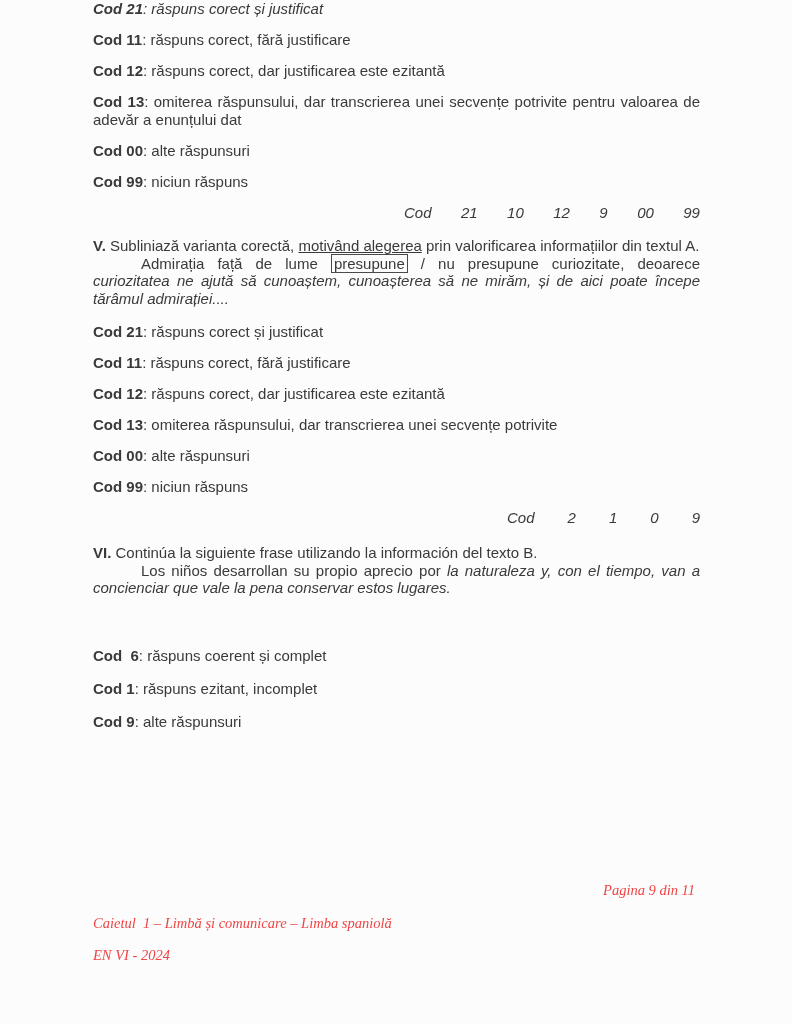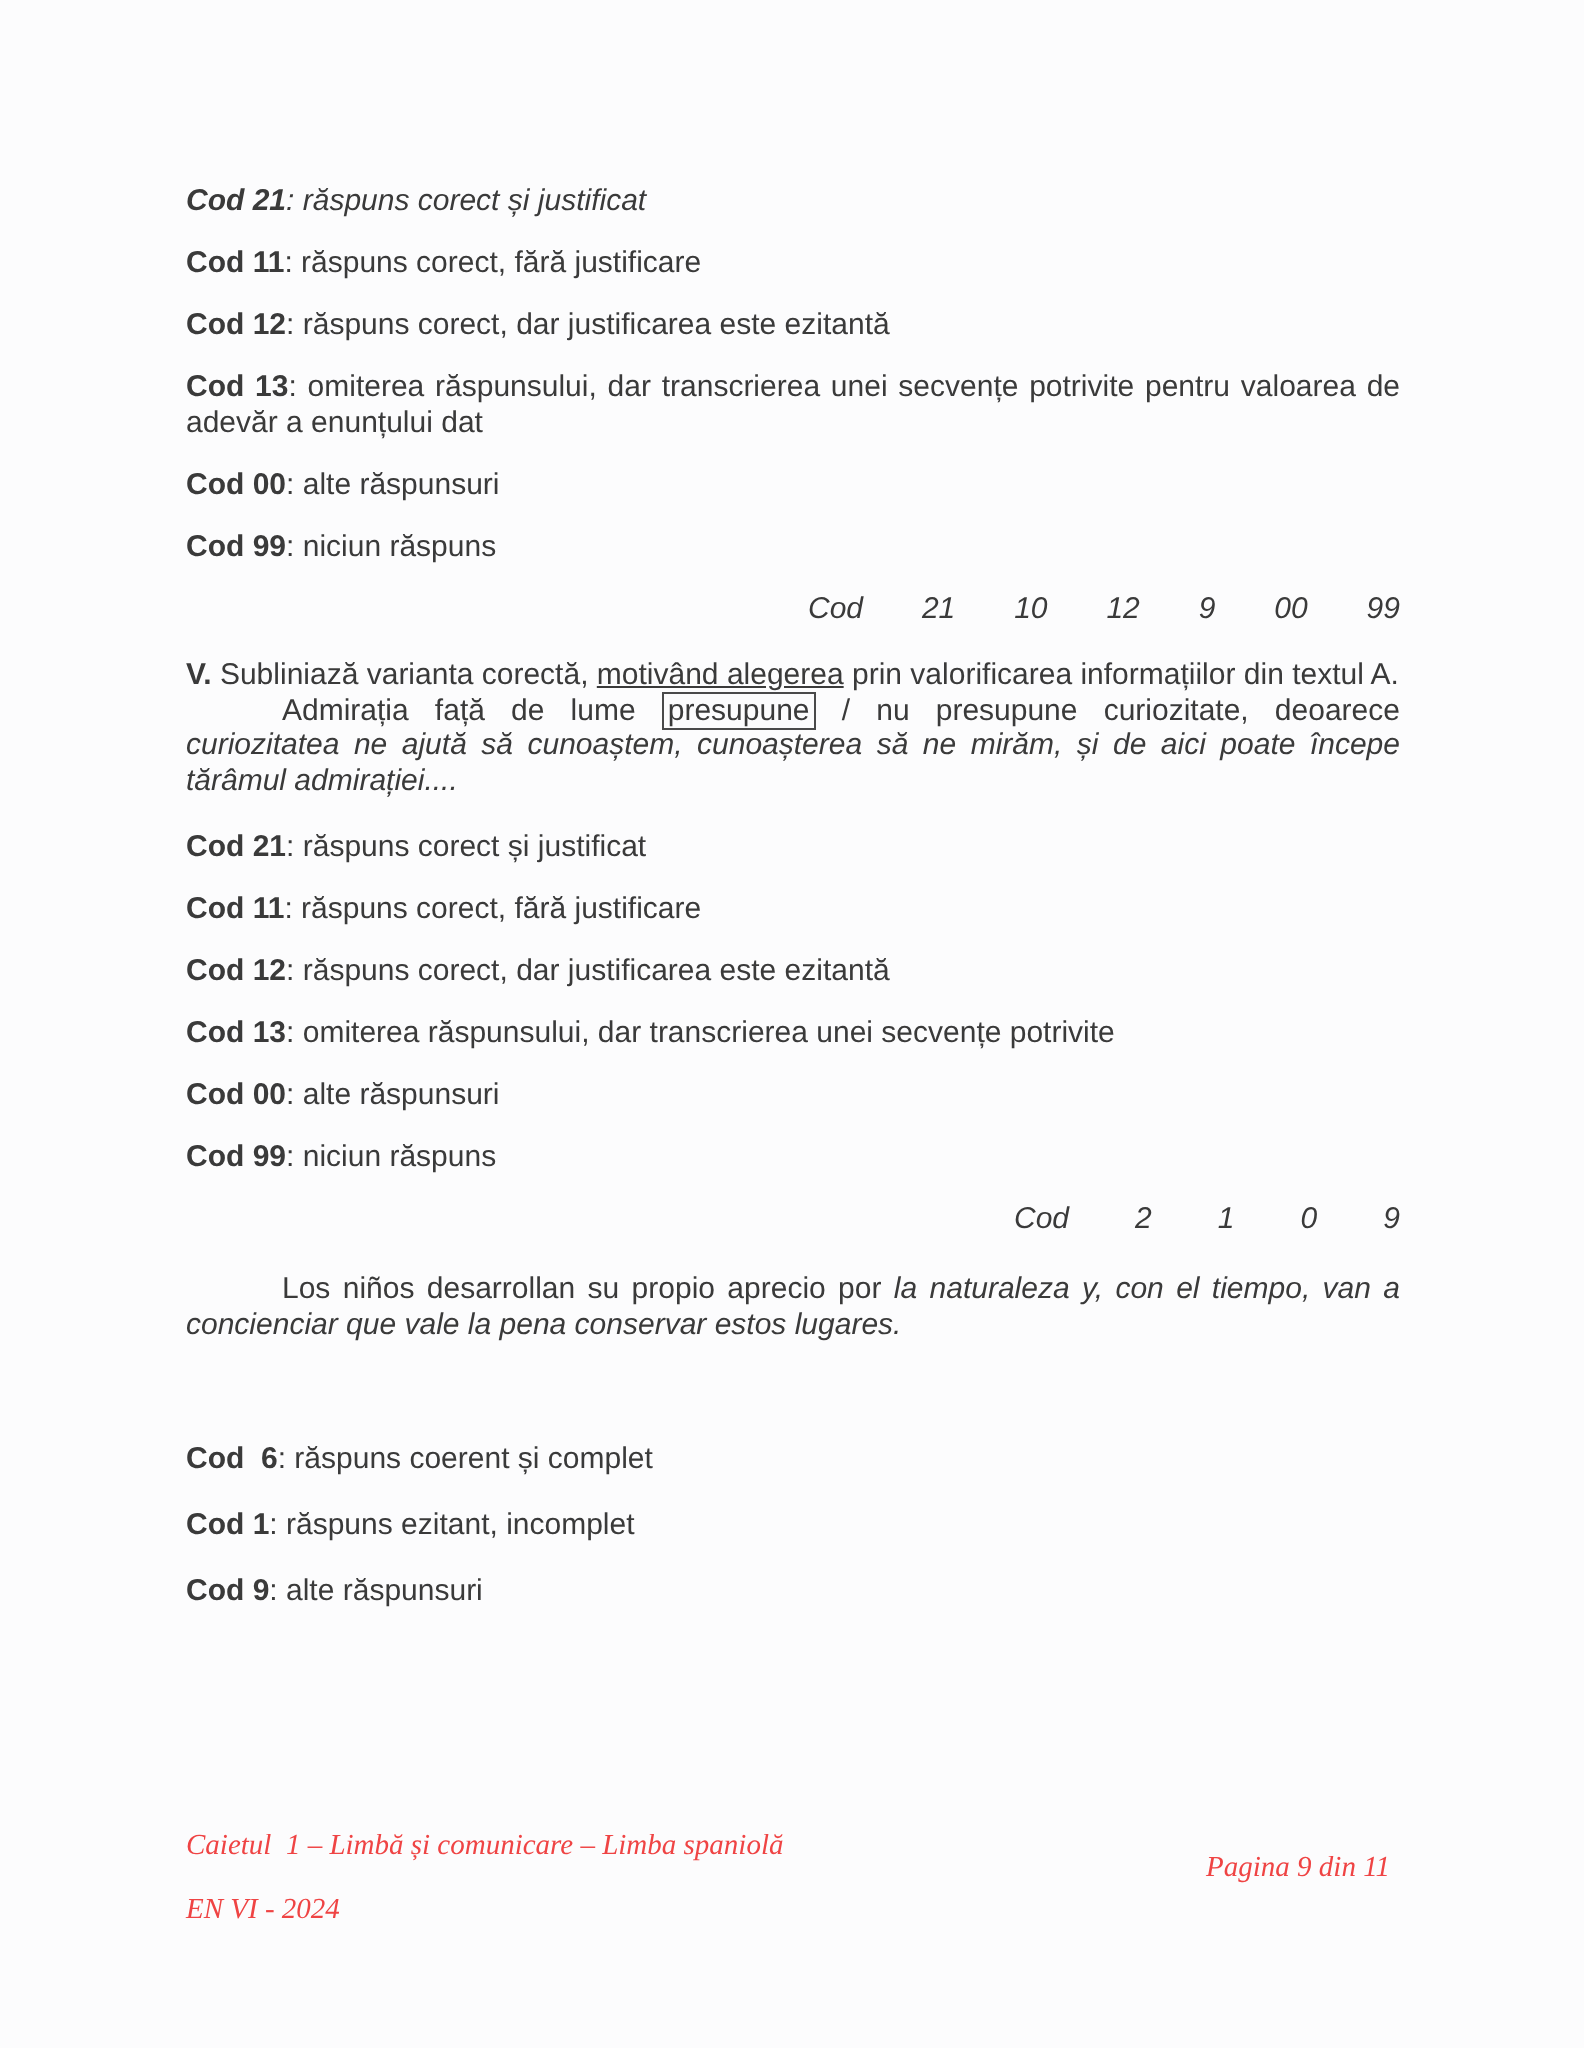--- a/index.html
+++ b/index.html
@@ -15,21 +15,20 @@
     background: #fcfcfd;
     color: #3a3a3a;
     font-size: 15px;
     overflow: hidden;
   }
   .content {
     position: absolute;
     left: 93px;
     top: 0;
     width: 607px;
-    padding-top: 92px;
   }
   .cod-item {
     margin: 0 0 13px 0;
     line-height: 18px;
     text-align: justify;
     white-space: pre-wrap;
   }
   .cod-item b { font-weight: bold; }
   .cod-item.it { font-style: italic; }
   .score-row {
@@ -62,21 +61,21 @@
   .footer-line {
     position: absolute;
     font-family: "Liberation Serif", serif;
     font-style: italic;
     font-size: 14.5px;
     color: #ef4444;
     line-height: 17px;
     white-space: pre-wrap;
   }
   .footer-booklet { left: 93px; top: 915px; }
-  .footer-page    { right: 97px; top: 926px; }
+  .footer-page    { right: 97px; top: 882px; }
   .footer-exam    { left: 93px; top: 947px; }
 </style>
 </head>
 <body>
 
 <div class="page">
   <div class="content">
 
     <div>
       <p class="cod-item it"><b>Cod 21</b><span>: răspuns corect și justificat</span></p>
@@ -115,20 +114,21 @@
 
     <div class="score-row row2">
       <span>Cod</span>
       <span>2</span>
       <span>1</span>
       <span>0</span>
       <span>9</span>
     </div>
 
     <div>
+      <p class="para"><b>VI.</b><span> Continúa la siguiente frase utilizando la información del texto B.</span></p>
       <p class="para indent"><span>Los niños desarrollan su propio aprecio por </span><span class="itl">la naturaleza y, con el tiempo, van a concienciar que vale la pena conservar estos lugares.</span></p>
     </div>
 
     <div class="gap-after-vi"></div>
 
     <div class="block3">
       <p class="cod-item"><b>Cod  6</b><span>: răspuns coerent și complet</span></p>
       <p class="cod-item"><b>Cod 1</b><span>: răspuns ezitant, incomplet</span></p>
       <p class="cod-item"><b>Cod 9</b><span>: alte răspunsuri</span></p>
     </div>

